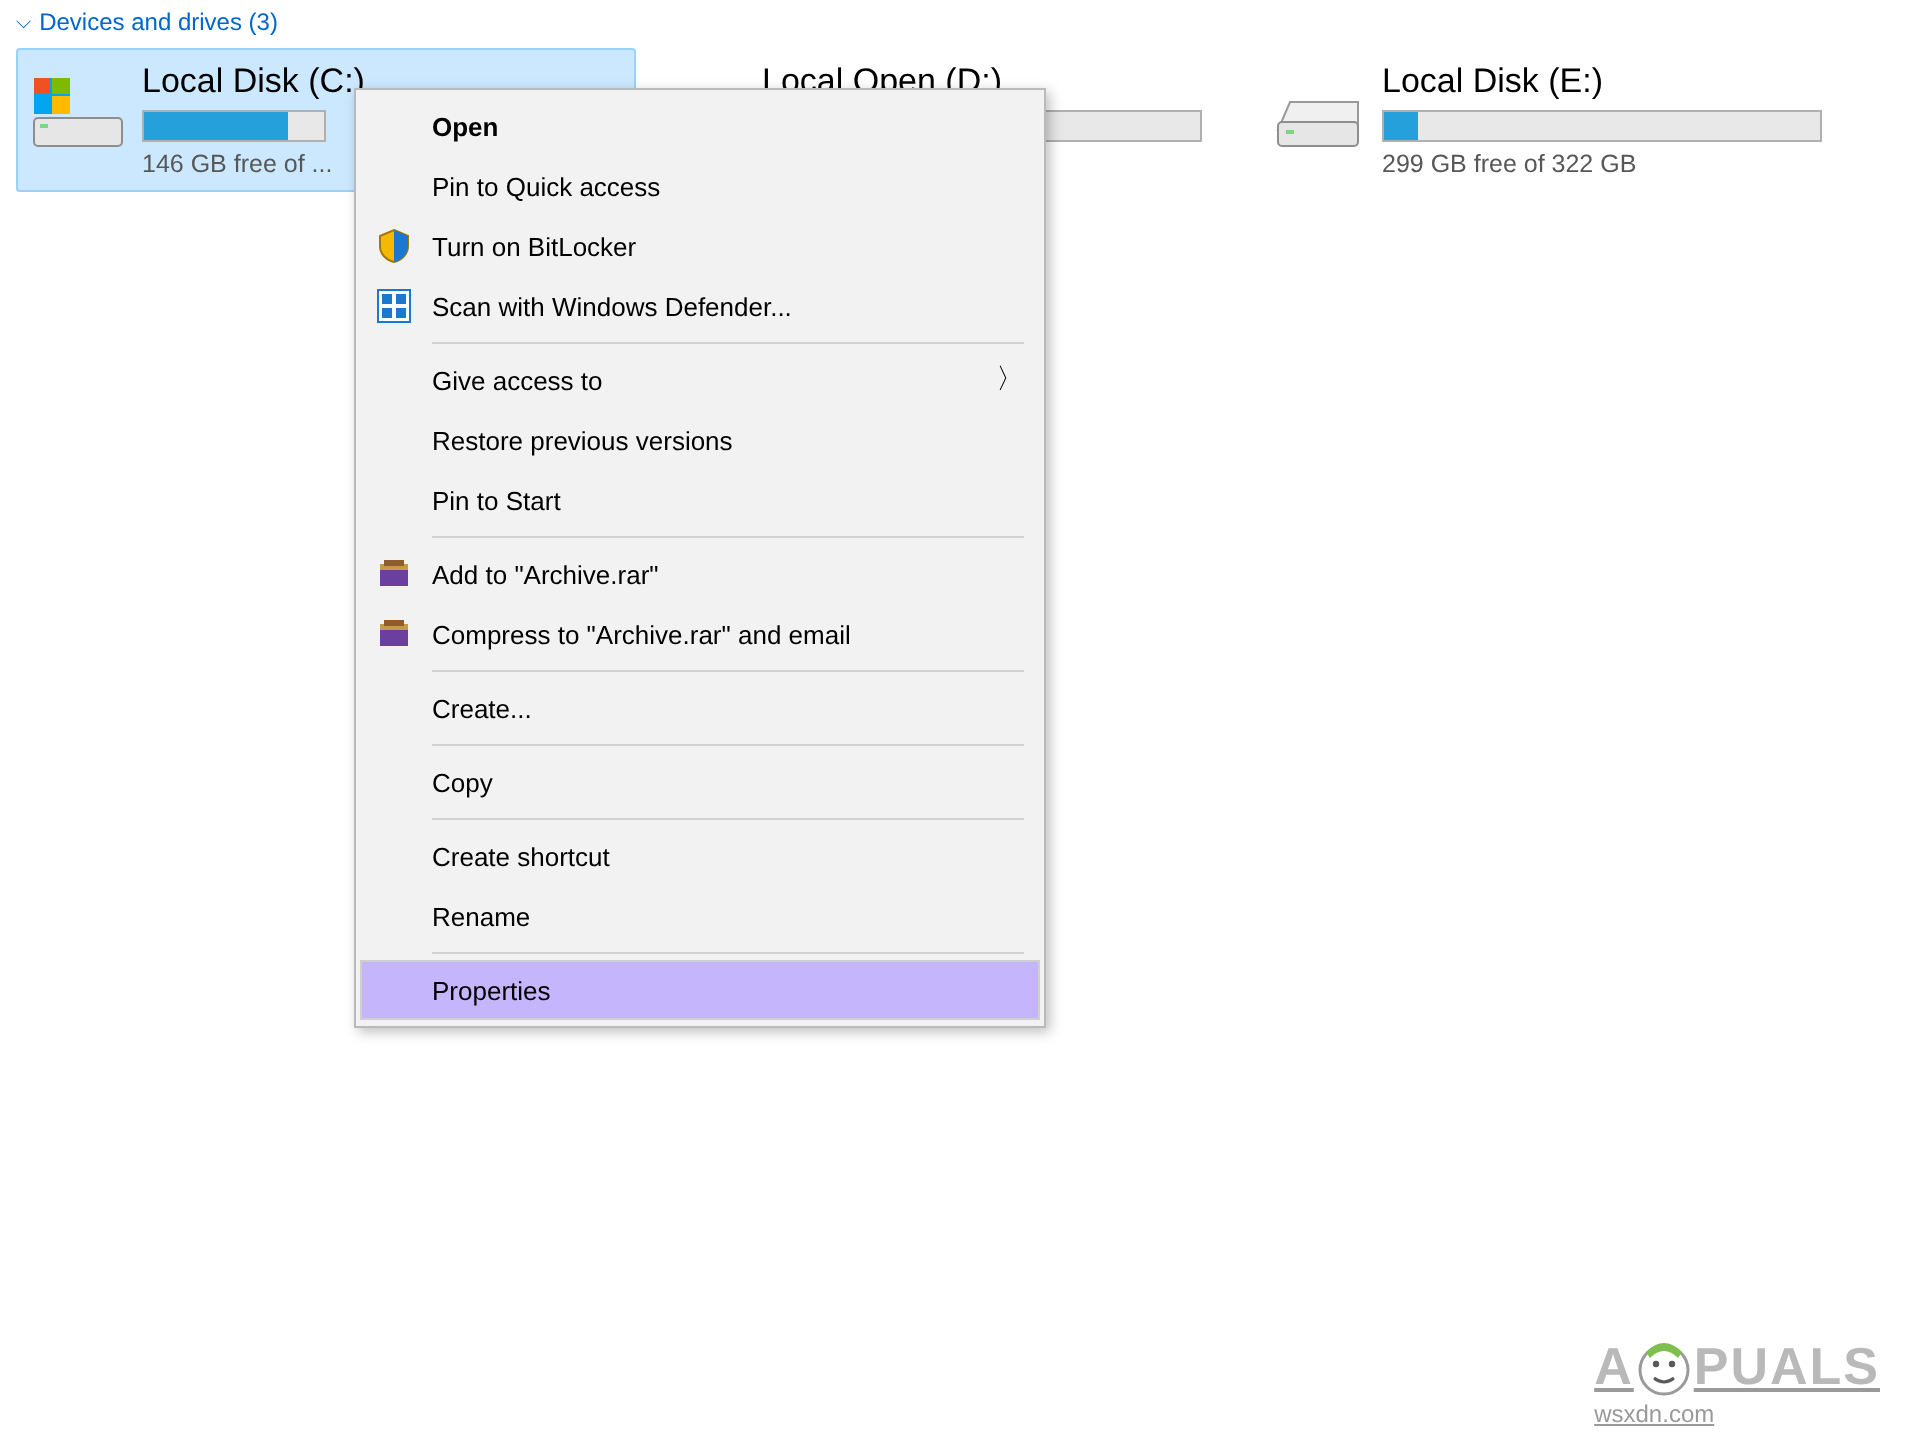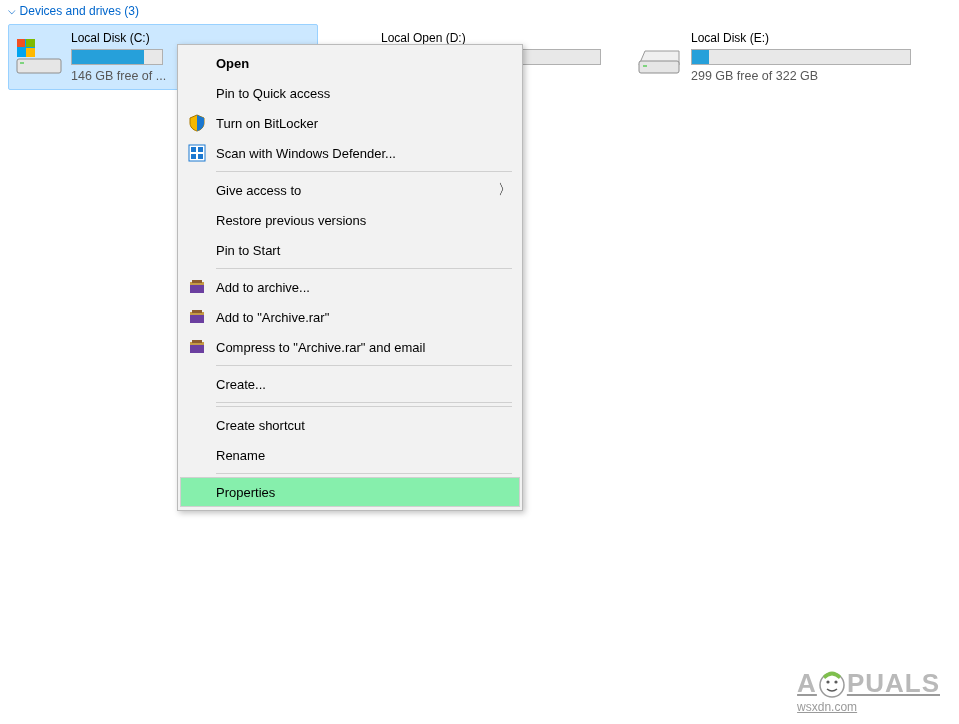--- a/index.html
+++ b/index.html
@@ -53,21 +53,21 @@
       position: relative;
       margin-top: 6px;
     }
     .drive-body {
       display: flex;
       flex-direction: column;
       gap: 4px;
       flex: 1;
     }
     .drive-title {
-      font-size: 12px;
+      font-size: 17px;
       color: #000;
     }
     .capacity-bar {
       width: 220px;
       height: 16px;
       border: 1px solid #b0b0b0;
       background: #e8e8e8;
       position: relative;
     }
     .capacity-fill {
@@ -93,21 +93,21 @@
     }
     .menu-item {
       display: flex;
       align-items: center;
       padding: 4px 8px 4px 36px;
       height: 30px;
       position: relative;
       cursor: default;
     }
     .menu-item.hover {
-      background: #86efac;
+      background: #c4b5fd;
       border: 1px solid #d0d0d0;
       padding: 3px 7px 3px 35px;
     }
     .menu-item .icon {
       position: absolute;
       left: 8px;
       width: 18px;
       height: 18px;
       display: flex;
       align-items: center;
@@ -247,47 +247,40 @@
   </div>
   <div class="menu-sep"></div>
   <div class="menu-item">
     <span class="icon">
       <svg viewBox="0 0 18 18" width="18" height="18">
           <rect x="2" y="4" width="14" height="11" fill="#6b3fa0"></rect>
           <rect x="2" y="4" width="14" height="3" fill="#c49a45"></rect>
           <rect x="4" y="2" width="10" height="3" fill="#8e5c2e"></rect>
         </svg>
     </span>
-    <span>Add to archive...</span>
-  </div>
-  <div class="menu-item">
-    <span class="icon">
-      <svg viewBox="0 0 18 18" width="18" height="18">
-          <rect x="2" y="4" width="14" height="11" fill="#6b3fa0"></rect>
-          <rect x="2" y="4" width="14" height="3" fill="#c49a45"></rect>
-          <rect x="4" y="2" width="10" height="3" fill="#8e5c2e"></rect>
-        </svg>
-    </span>
     <span>Add to "Archive.rar"</span>
   </div>
   <div class="menu-item">
     <span class="icon">
       <svg viewBox="0 0 18 18" width="18" height="18">
           <rect x="2" y="4" width="14" height="11" fill="#6b3fa0"></rect>
           <rect x="2" y="4" width="14" height="3" fill="#c49a45"></rect>
           <rect x="4" y="2" width="10" height="3" fill="#8e5c2e"></rect>
         </svg>
     </span>
     <span>Compress to "Archive.rar" and email</span>
   </div>
   <div class="menu-sep"></div>
   <div class="menu-item">
     <span>Create...</span>
   </div>
   <div class="menu-sep"></div>
+  <div class="menu-item">
+    <span>Copy</span>
+  </div>
   <div class="menu-sep"></div>
   <div class="menu-item">
     <span>Create shortcut</span>
   </div>
   <div class="menu-item">
     <span>Rename</span>
   </div>
   <div class="menu-sep"></div>
   <div class="menu-item hover">
     <span>Properties</span>

